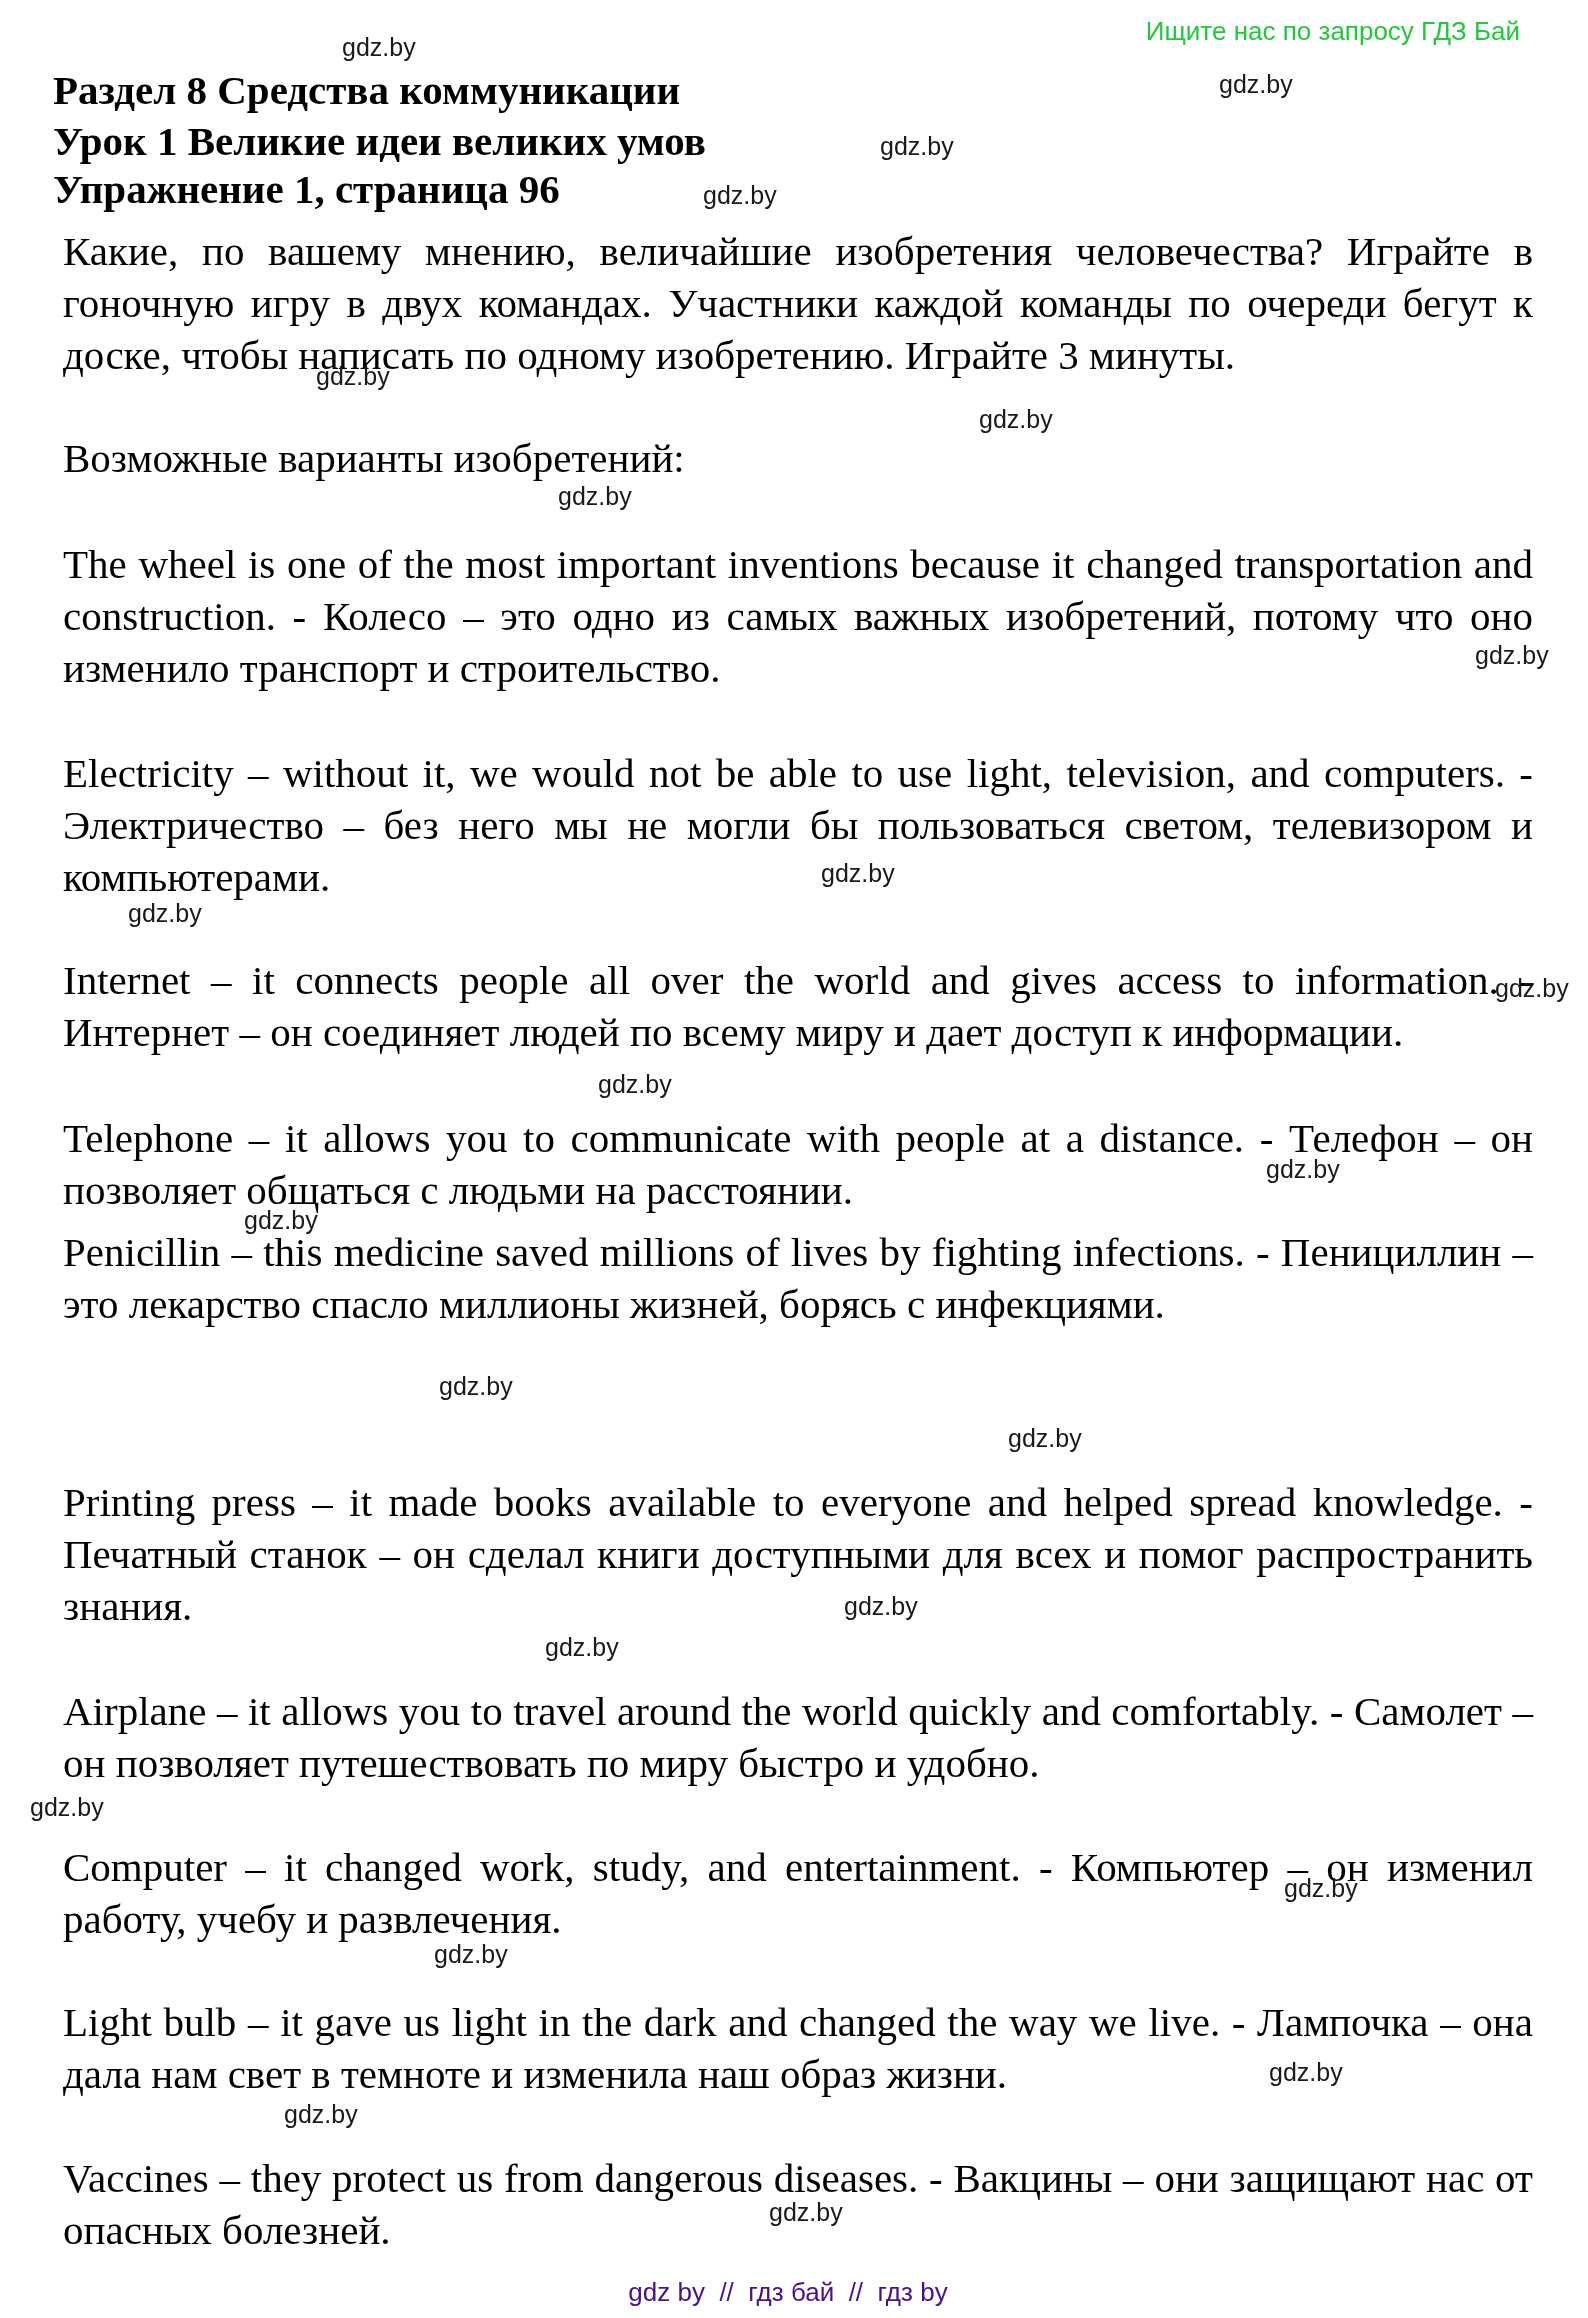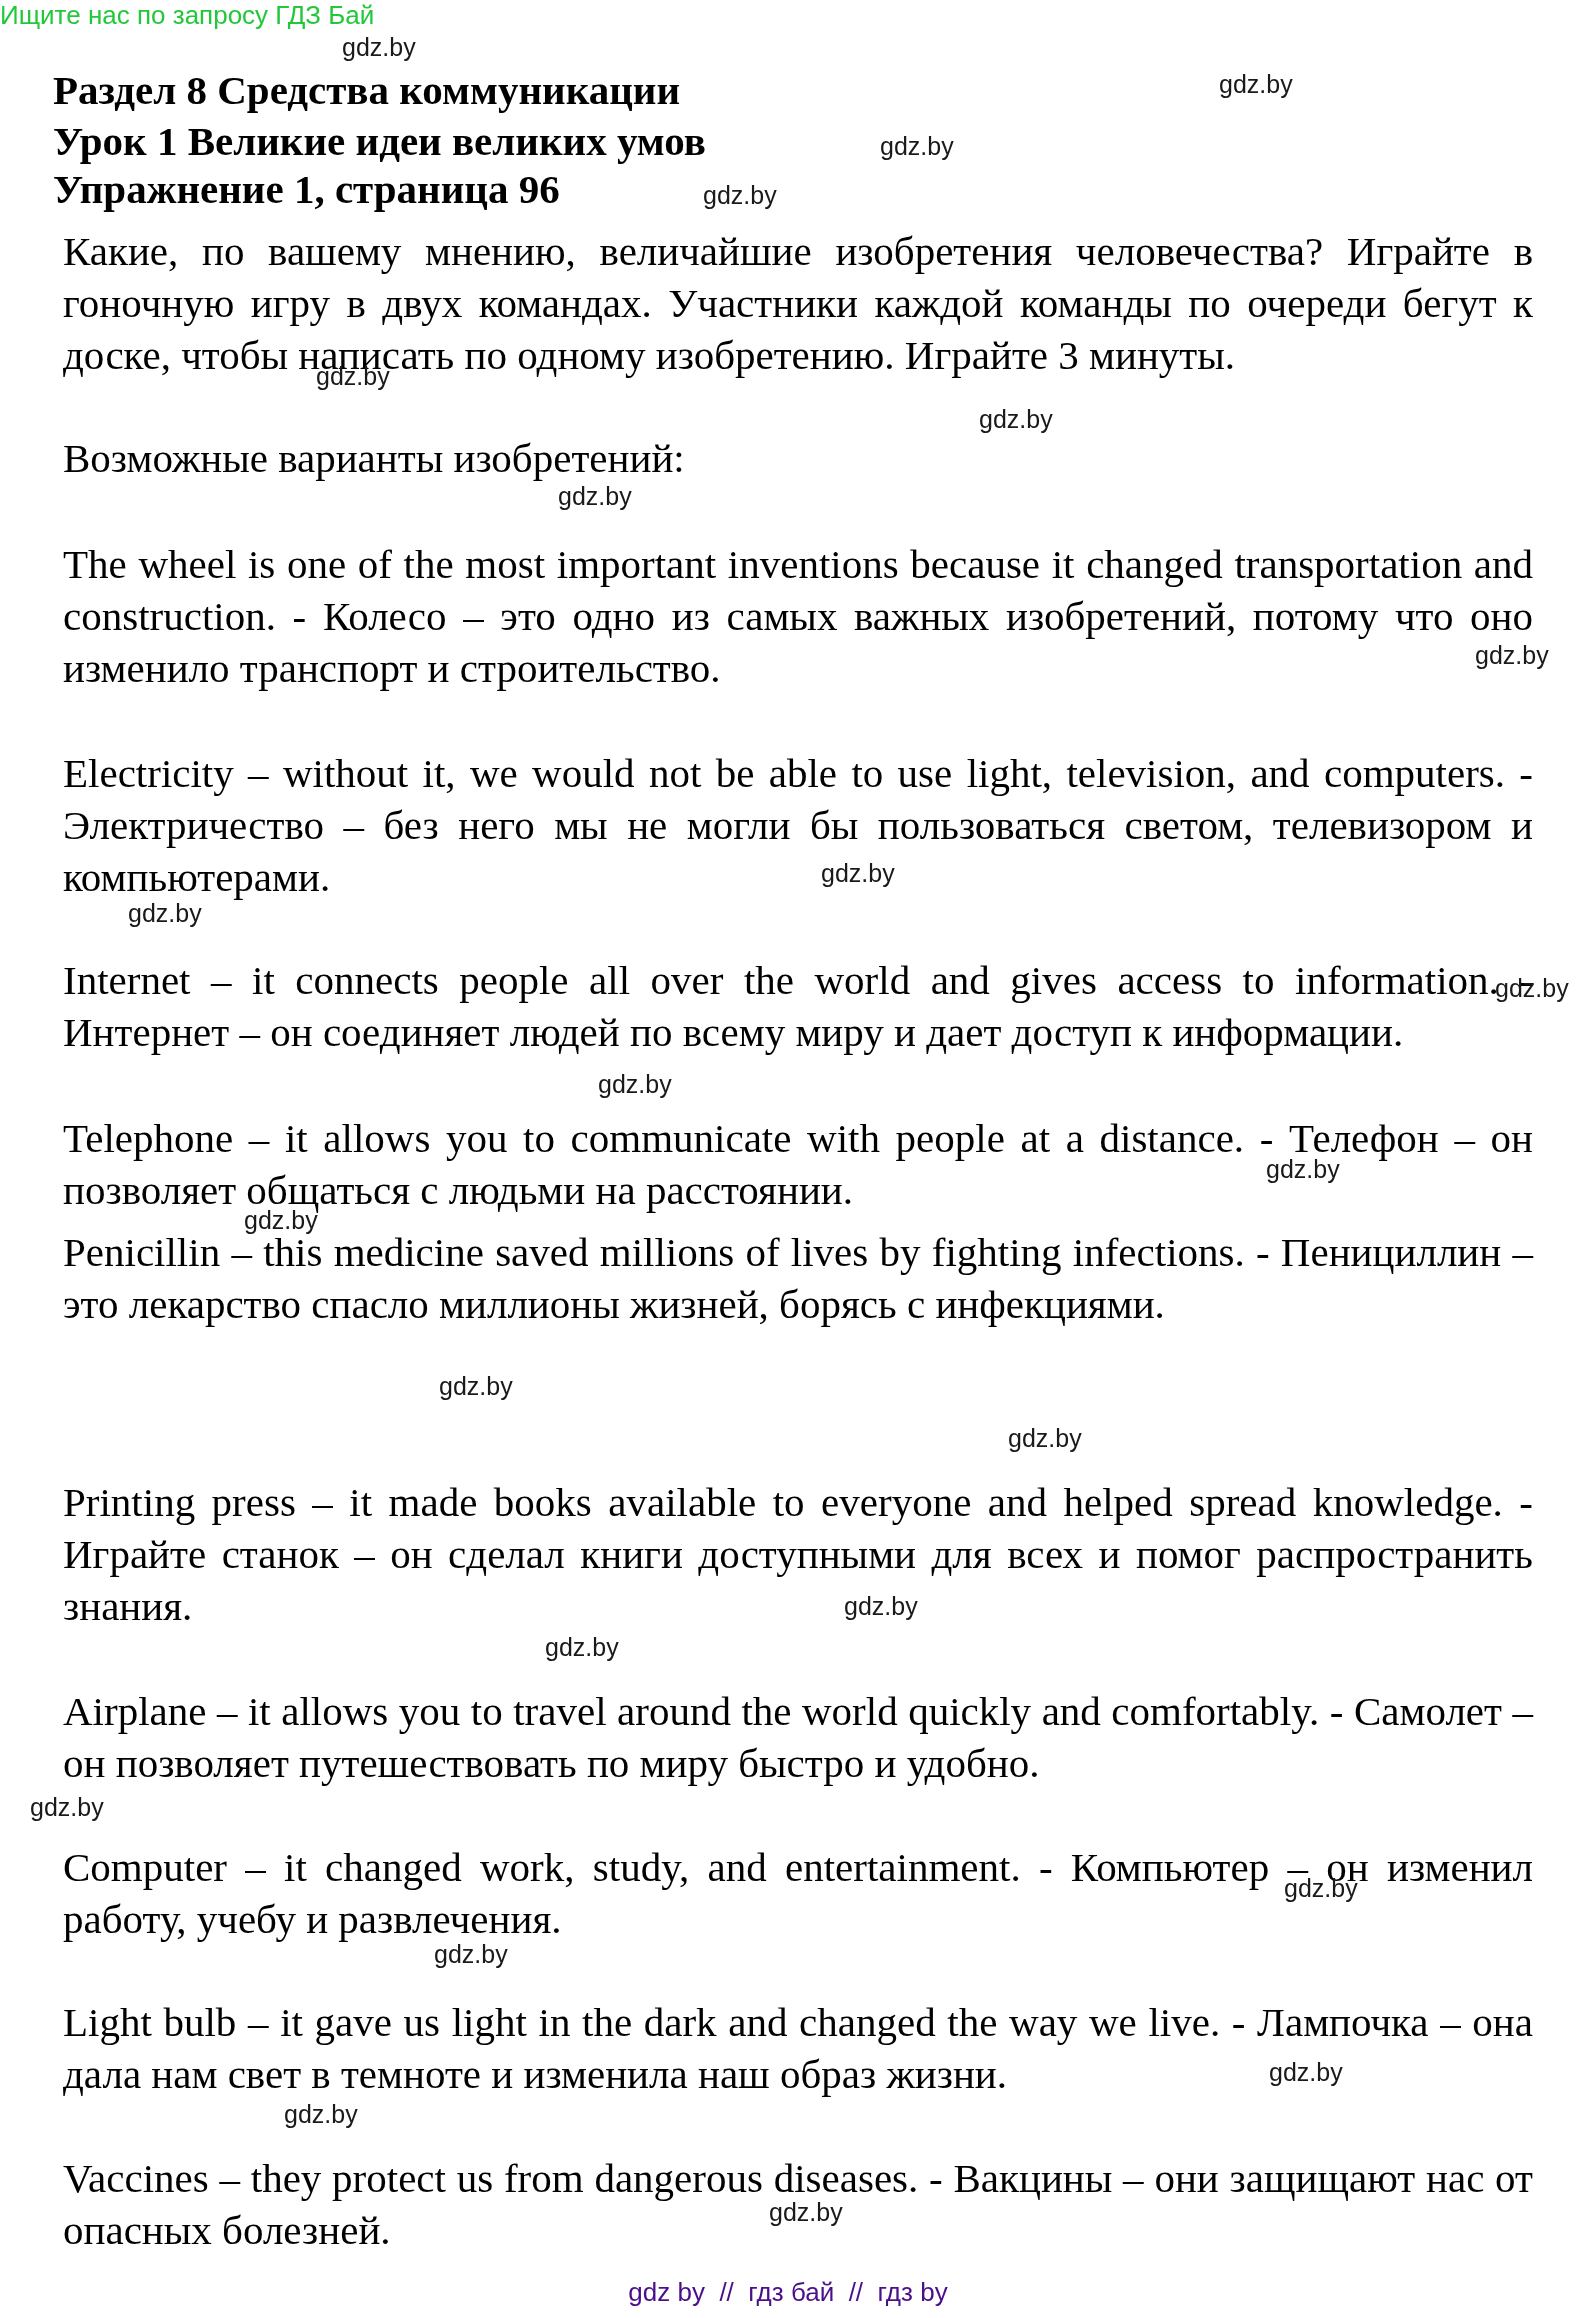--- a/index.html
+++ b/index.html
@@ -1,19 +1,19 @@
 <!DOCTYPE html>
 <html style="font-size:12.5px"><head>
 <meta charset="utf-8">
 <style>
   html, body { margin: 0; padding: 0; background: #ffffff; }
   body { width: 1588px; height: 2319px; position: relative; overflow: hidden; }
   .top-banner {
-    position: absolute; top: 0; left: 0; width: 1520px; height: 30px;
-    text-align: left; font-family: "Liberation Sans", sans-serif;
+    position: absolute; top: 16px; left: 0; width: 1520px; height: 30px;
+    text-align: right; font-family: "Liberation Sans", sans-serif;
     font-size: 26px; line-height: 30px; color: #22c83a;
   }
   .heading {
     position: absolute; left: 49px; margin: 4px;
     font-family: "Liberation Serif", serif; font-weight: bold;
     font-size: 41px; line-height: 50px; color: #000;
     white-space: nowrap;
   }
   .para {
     position: absolute; left: 49px; width: 1470px; margin: 14px;
@@ -40,21 +40,21 @@
 <h3 class="heading" style="top:160px">Упражнение 1, страница 96</h3>
 
 <p class="para" style="top:211px">Какие, по вашему мнению, величайшие изобретения человечества? Играйте в гоночную игру в двух командах. Участники каждой команды по очереди бегут к доске, чтобы написать по одному изобретению. Играйте 3 минуты.</p>
 <p class="para" style="top:418px">Возможные варианты изобретений:</p>
 
 <p class="para" style="top:524px">The wheel is one of the most important inventions because it changed transportation and construction. - Колесо – это одно из самых важных изобретений, потому что оно изменило транспорт и строительство.</p>
 <p class="para" style="top:733px">Electricity – without it, we would not be able to use light, television, and computers. - Электричество – без него мы не могли бы пользоваться светом, телевизором и компьютерами.</p>
 <p class="para" style="top:940px">Internet – it connects people all over the world and gives access to information. - Интернет – он соединяет людей по всему миру и дает доступ к информации.</p>
 <p class="para" style="top:1098px">Telephone – it allows you to communicate with people at a distance. - Телефон – он позволяет общаться с людьми на расстоянии.</p>
 <p class="para" style="top:1212px">Penicillin – this medicine saved millions of lives by fighting infections. - Пенициллин – это лекарство спасло миллионы жизней, борясь с инфекциями.</p>
-<p class="para" style="top:1462px">Printing press – it made books available to everyone and helped spread knowledge. - Играйте станок – он сделал книги доступными для всех и помог распространить знания.</p>
+<p class="para" style="top:1462px">Printing press – it made books available to everyone and helped spread knowledge. - Печатный станок – он сделал книги доступными для всех и помог распространить знания.</p>
 <p class="para" style="top:1671px">Airplane – it allows you to travel around the world quickly and comfortably. - Самолет – он позволяет путешествовать по миру быстро и удобно.</p>
 <p class="para" style="top:1827px">Computer – it changed work, study, and entertainment. - Компьютер – он изменил работу, учебу и развлечения.</p>
 <p class="para" style="top:1982px">Light bulb – it gave us light in the dark and changed the way we live. - Лампочка – она дала нам свет в темноте и изменила наш образ жизни.</p>
 <p class="para" style="top:2138px">Vaccines – they protect us from dangerous diseases. - Вакцины – они защищают нас от опасных болезней.</p>
 
 <span class="wm" style="left:342px;top:35px">gdz.by</span>
 <span class="wm" style="left:1219px;top:72px">gdz.by</span>
 <span class="wm" style="left:880px;top:134px">gdz.by</span>
 <span class="wm" style="left:703px;top:183px">gdz.by</span>
 <span class="wm" style="left:316px;top:364px">gdz.by</span>

